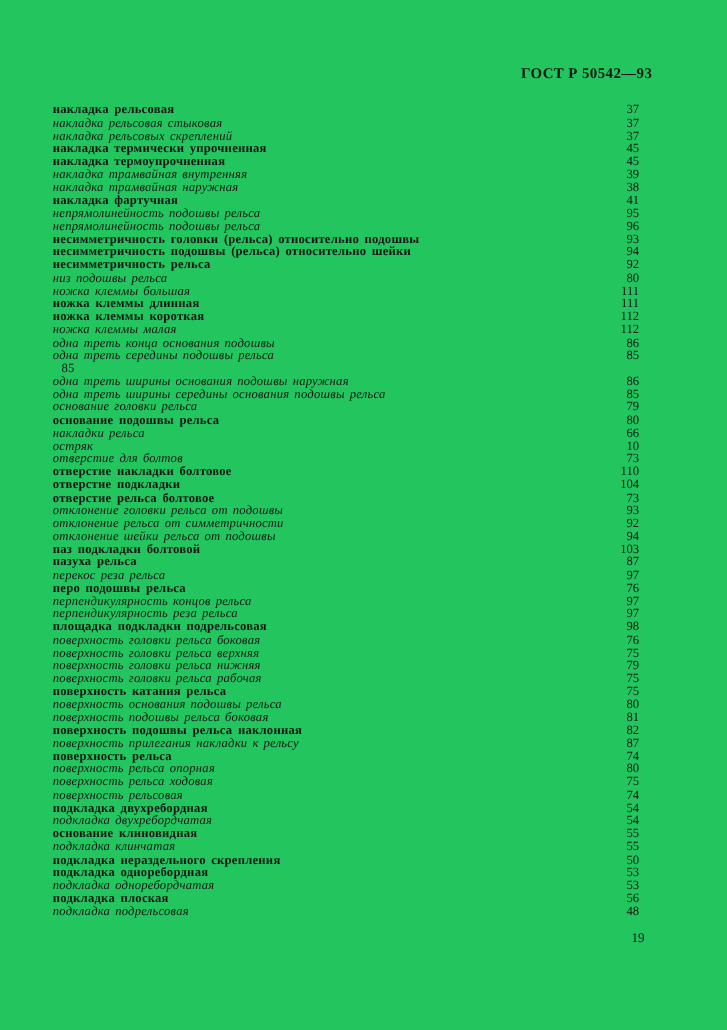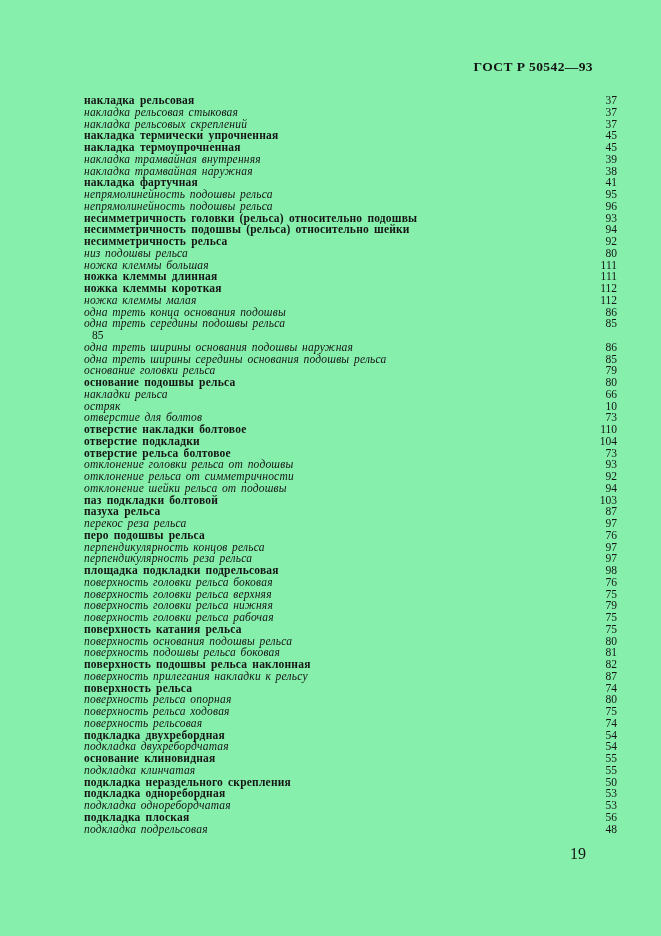--- a/index.html
+++ b/index.html
@@ -4,42 +4,41 @@
 <style>
   html, body {
     margin: 0;
     padding: 0;
     background: #ffffff;
   }
   .page {
     position: relative;
     width: 661px;
     height: 936px;
-    background: #86efac;
+    background: #22c55e;
     font-family: "Liberation Serif", "DejaVu Serif", serif;
     color: #141414;
     overflow: hidden;
   }
   .doc-header {
     position: absolute;
     top: 59px;
     left: 0;
     right: 68px;
     text-align: right;
     font-weight: bold;
     font-size: 13.5px;
     letter-spacing: 0.4px;
     white-space: nowrap;
   }
   .index-list {
     position: absolute;
     top: 95px;
     left: 48px;
     width: 533px;
-    margin-left: 36px;
   }
   .row {
     display: flex;
     justify-content: space-between;
     align-items: baseline;
     line-height: 11.75px;
     font-size: 11.5px;
     white-space: nowrap;
     word-spacing: 1.5px;
   }
@@ -58,21 +57,21 @@
     font-style: normal;
     font-weight: normal;
     padding-left: 8px;
   }
   .doc-footer {
     position: absolute;
     top: 845px;
     left: 0;
     width: 586px;
     text-align: right;
-    font-size: 16px;
+    font-size: 12px;
   }
 </style>
 </head>
 <body>
 
 <div class="page">
   <div class="doc-header">
     <span>ГОСТ Р 50542—93</span>
   </div>
 

